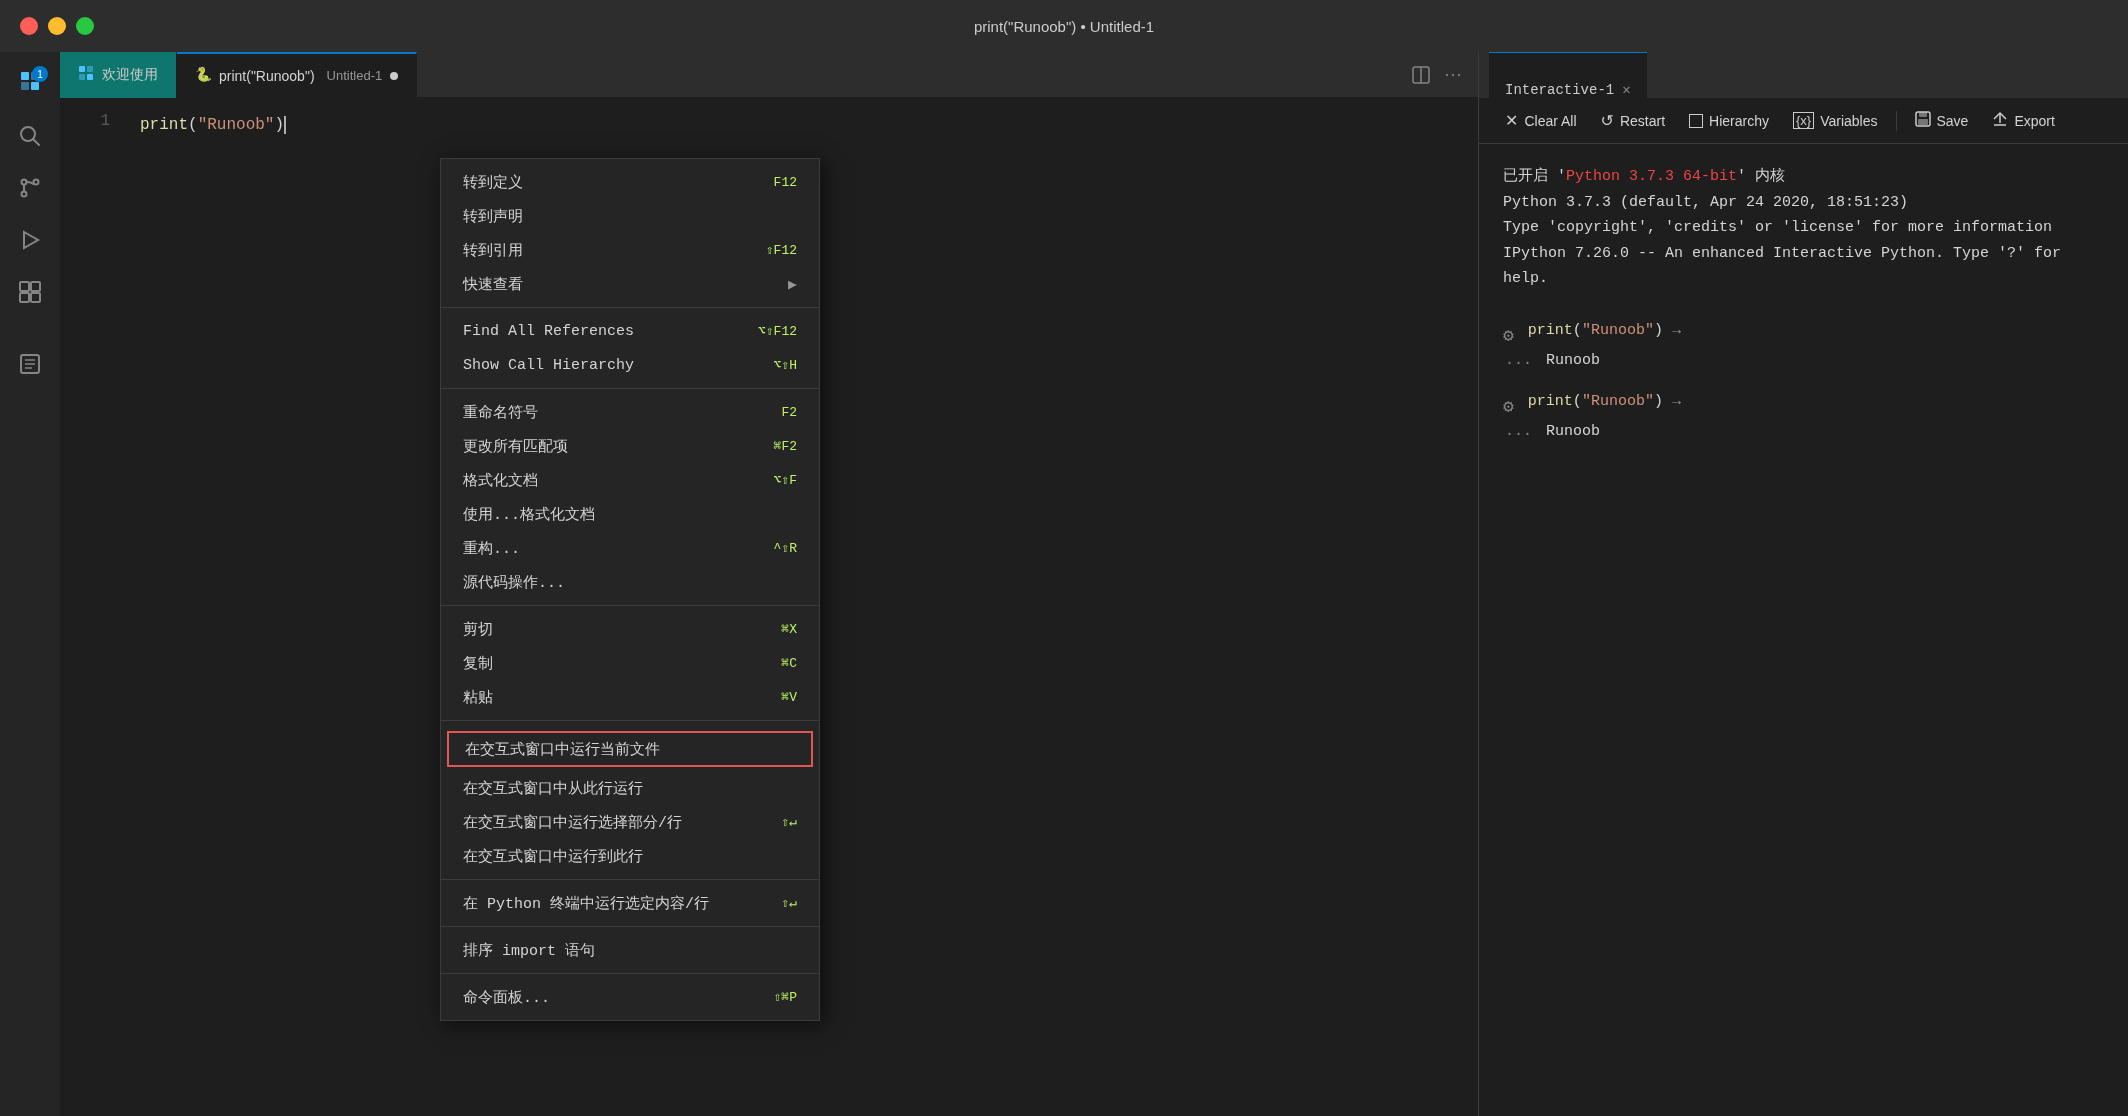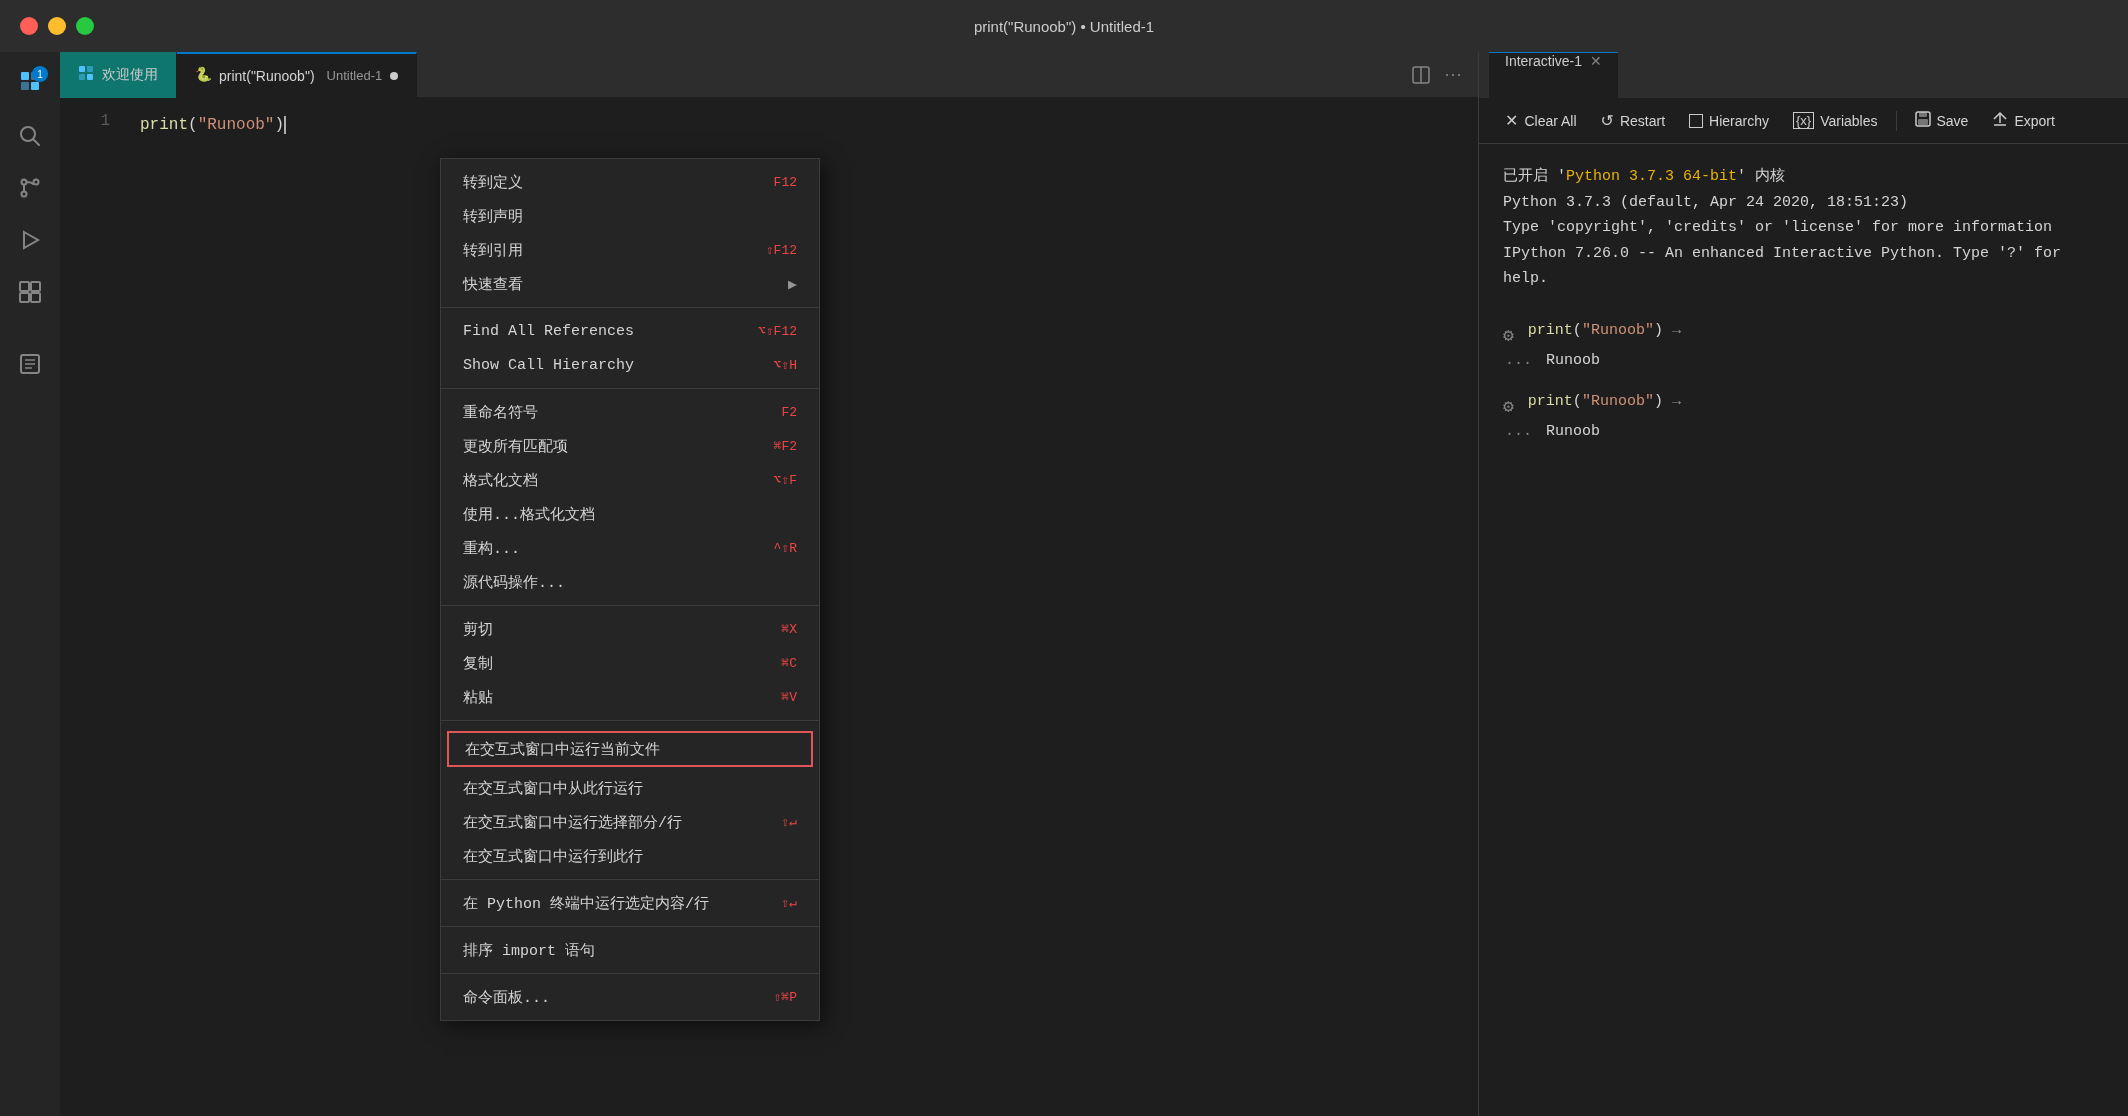--- a/index.html
+++ b/index.html
@@ -204,21 +204,21 @@
       display: flex;
       align-items: center;
       justify-content: space-between;
       padding: 6px 22px 6px 22px;
       color: #d4d4d4;
       cursor: pointer;
       height: 34px;
       font-family: Liberation Mono, monospace;
     }
     .menu-item .shortcut {
-      color: #ef4444;
+      color: #bef264;
       font-size: 13px;
     }
     .menu-separator {
       height: 1px;
       background: #3c3c3c;
       margin: 6px 0;
     }
     .menu-submenu-arrow {
       color: #969696;
     }
@@ -236,27 +236,28 @@
       background: #2d2d2d;
       display: flex;
       align-items: center;
       padding: 0 10px;
       gap: 6px;
     }
     .panel-tab {
       height: 46px;
       padding: 0 16px;
       display: flex;
-      align-items: flex-start;
+      align-items: flex-end;
       gap: 8px;
       color: #ccc;
       font-size: 14px;
       cursor: pointer;
       border-top: 1px solid #007acc;
       background: #1e1e1e;
+      font-family: Liberation Mono, monospace;
     }
     .panel-tab-close {
       color: #858585;
       font-size: 14px;
       cursor: pointer;
     }
     .panel-toolbar {
       display: flex;
       align-items: center;
       gap: 4px;
@@ -292,21 +293,21 @@
       padding: 20px 24px;
       overflow-y: auto;
       font-family: 'Courier New', monospace;
       font-size: 15px;
     }
     .panel-intro {
       color: #d4d4d4;
       line-height: 1.7;
       margin-bottom: 30px;
     }
-    .panel-intro .highlight { color: #eab308; }
+    .panel-intro .highlight { color: #ef4444; }
     .cell-block {
       margin-bottom: 24px;
     }
     .cell-input {
       display: flex;
       align-items: flex-start;
       gap: 14px;
       margin-bottom: 6px;
     }
     .cell-gear {

